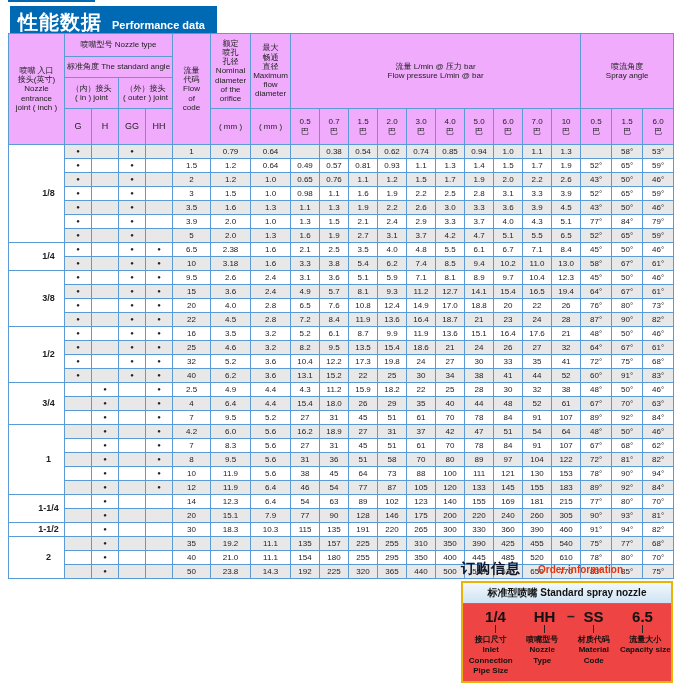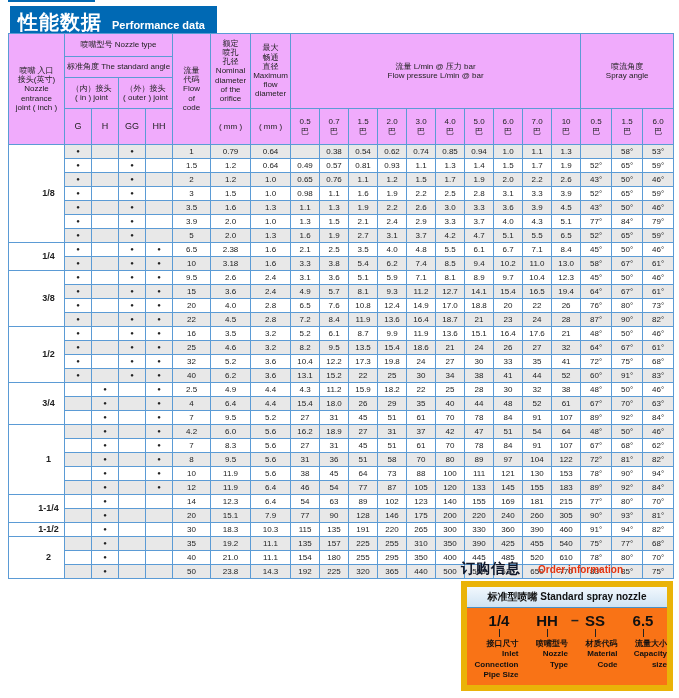--- a/index.html
+++ b/index.html
@@ -31,34 +31,34 @@
   tbody tr{height:13px;}
   tbody tr.alt td{background:#e8e8e8;}
   td.size-cell{background:#fff !important;font-weight:bold;font-size:9px;padding-left:24px;}
   td.dot{font-size:6px;line-height:13px;}
   .p div{line-height:1.2;}
 
   .order{position:absolute;left:461px;top:560px;width:212px;}
   .order-title{display:flex;align-items:baseline;white-space:nowrap;margin-bottom:3px;}
   .order-title .zh{color:#0f172a;font-size:14px;font-weight:bold;letter-spacing:1px;}
   .order-title .en{color:#e5330f;font-size:10px;font-weight:bold;margin-left:17px;}
-  .order-box{border:6px solid #eab308;background:#f97316;}
+  .order-box{border:2px solid #eab308;background:#ef4444;}
   .order-box-header{
     background:linear-gradient(180deg,#f2f8fd 0%,#cfe3f3 100%);
     border-bottom:1px solid #4a90c4;text-align:center;
     font-size:10px;font-weight:bold;padding:3px 0;color:#111;
   }
   .code-row{display:flex;position:relative;padding:4px 0 0 8px;}
   .code-col{width:49px;text-align:center;font-size:15px;font-weight:bold;color:#111;}
   .code-dash{position:absolute;left:104px;top:4px;font-size:14px;font-weight:bold;}
   .tick-row{display:flex;padding-left:8px;height:9px;}
   .tick-col{width:49px;display:flex;justify-content:center;}
   .tick{width:1px;height:8px;background:#222;}
   .label-row{display:flex;padding:1px 0 4px 2px;}
-  .label-col{width:52px;text-align:right;font-size:8px;font-weight:bold;line-height:1.3;color:#111;}
+  .label-col{width:52px;text-align:center;font-size:8px;font-weight:bold;line-height:1.3;color:#111;}
 </style>
 </head>
 <body>
 
 <div class="top-strip"></div>
 
 <div class="title-bar">
   <span class="title-zh">性能数据</span>
   <span class="title-en">Performance data</span>
 </div>

